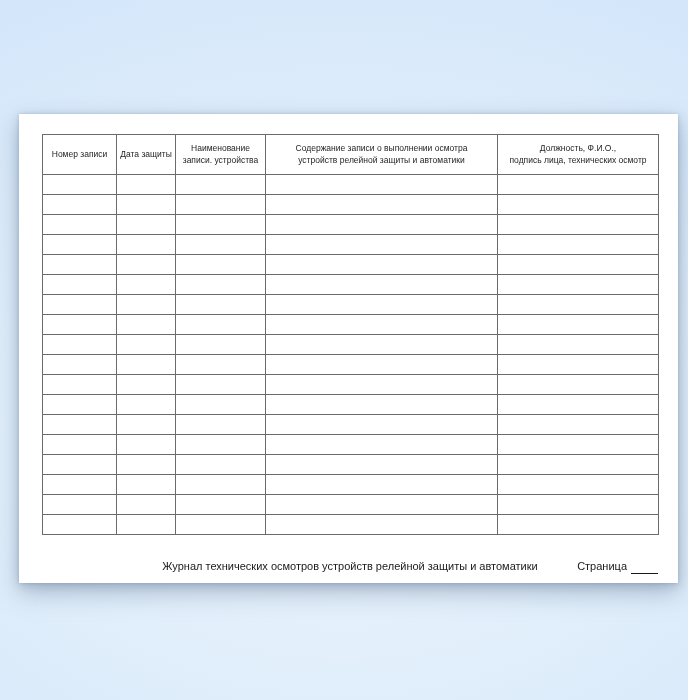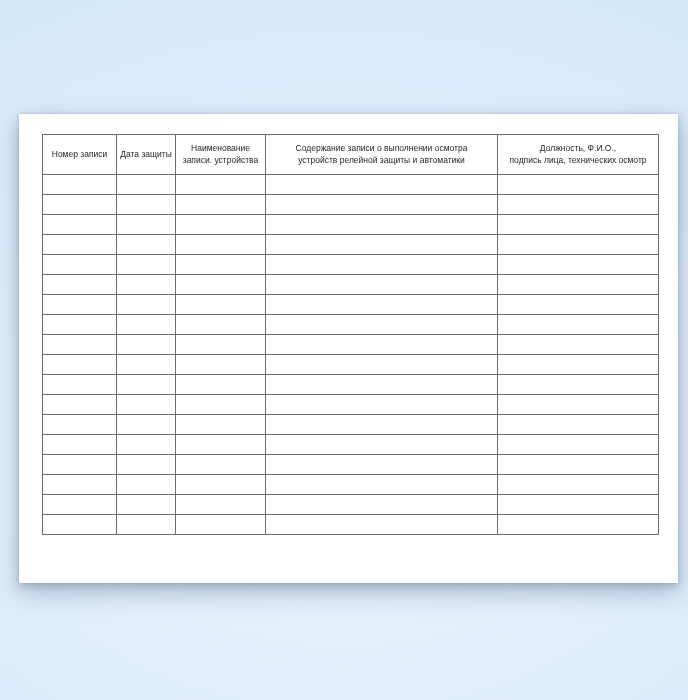--- a/index.html
+++ b/index.html
@@ -240,15 +240,22 @@
           <tr>
             <td></td>
             <td></td>
             <td></td>
             <td></td>
             <td></td>
           </tr>
         </tbody>
     </table>
 
+    <div class="footer">
+      <span class="footer-title">Журнал технических осмотров устройств релейной защиты и автоматики</span>
+      <span class="footer-page">
+        <span>Страница</span>
+        <span class="page-blank"></span>
+      </span>
+    </div>
 
   </div>
 </div>
 
 </body></html>

